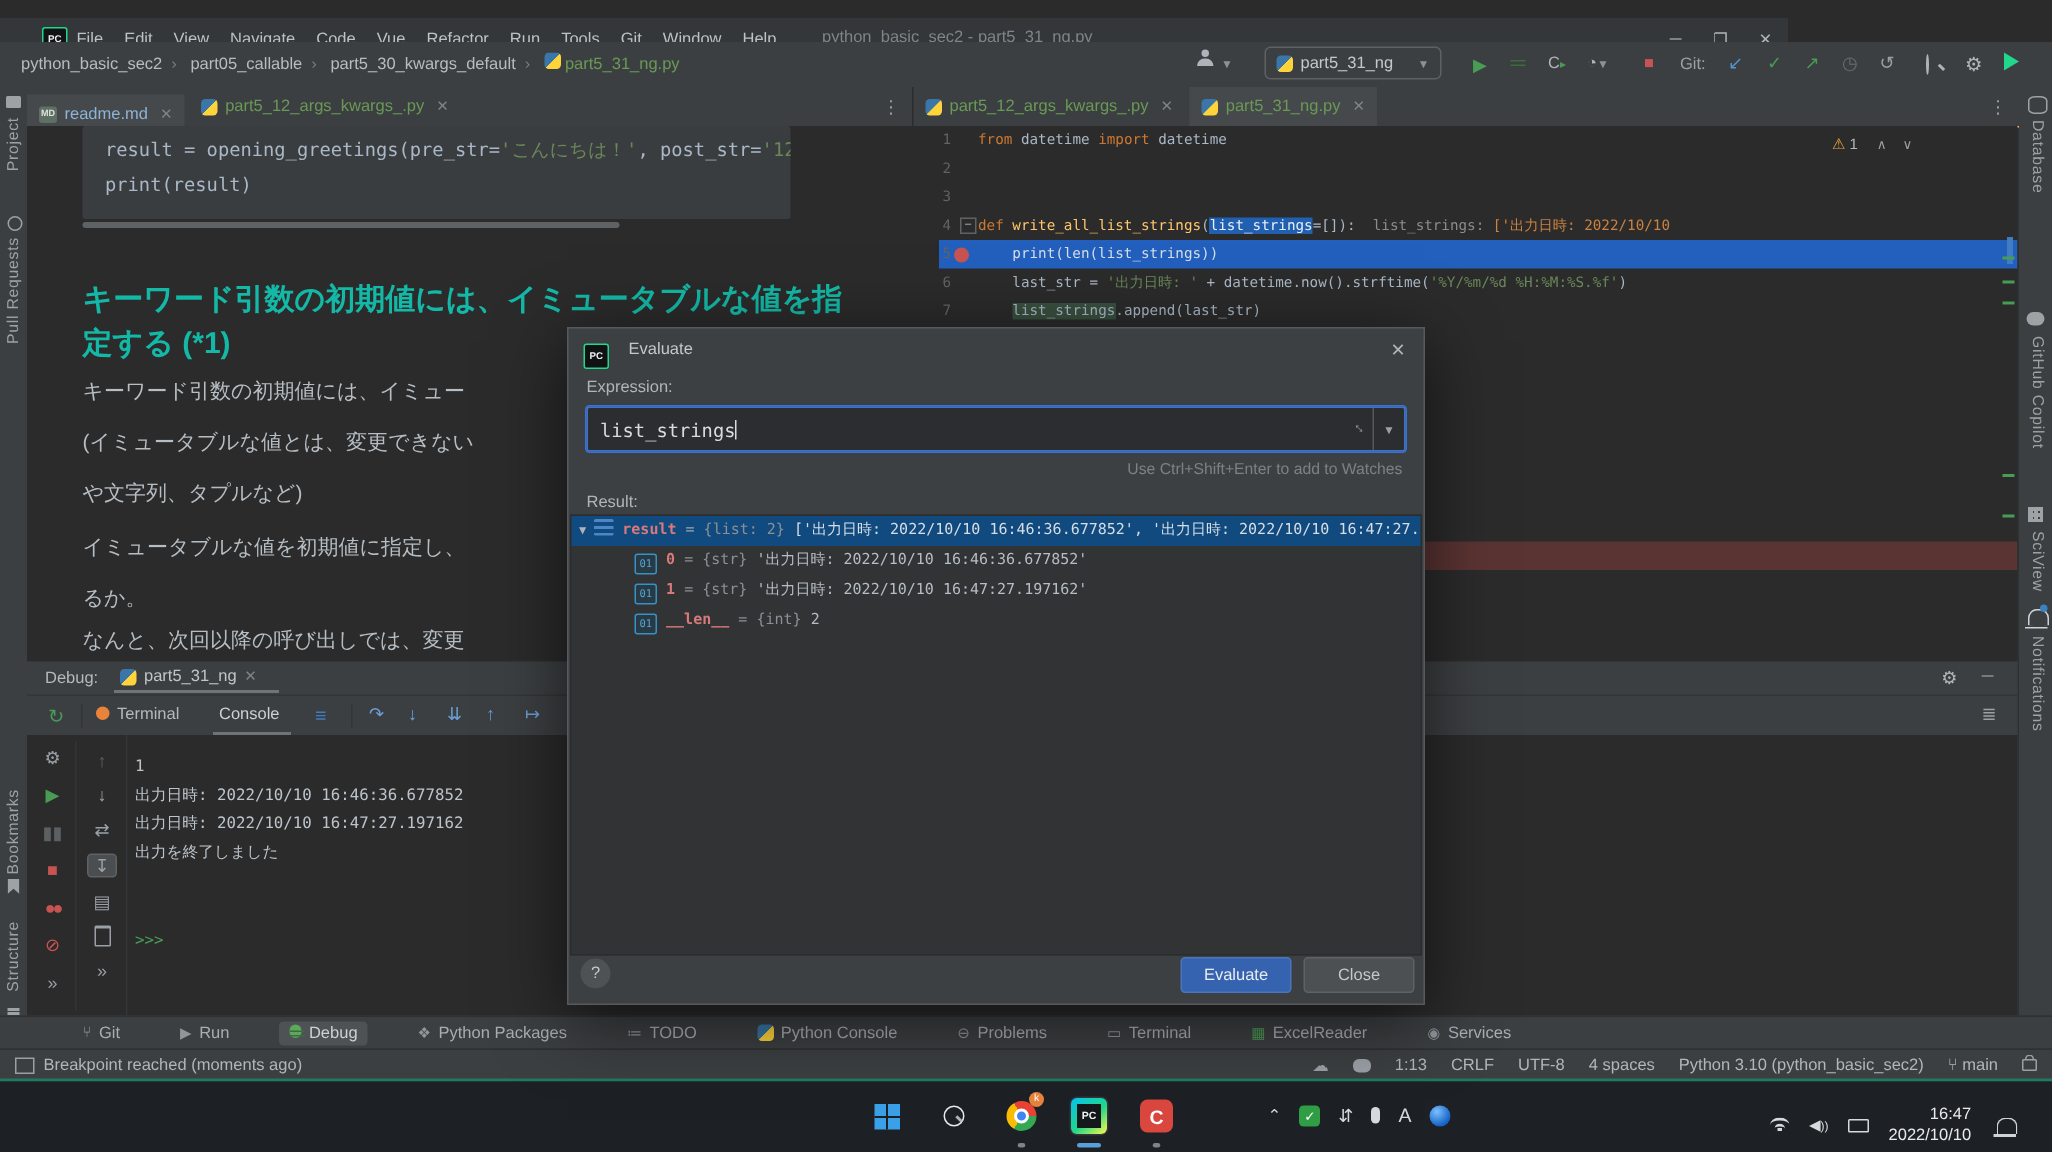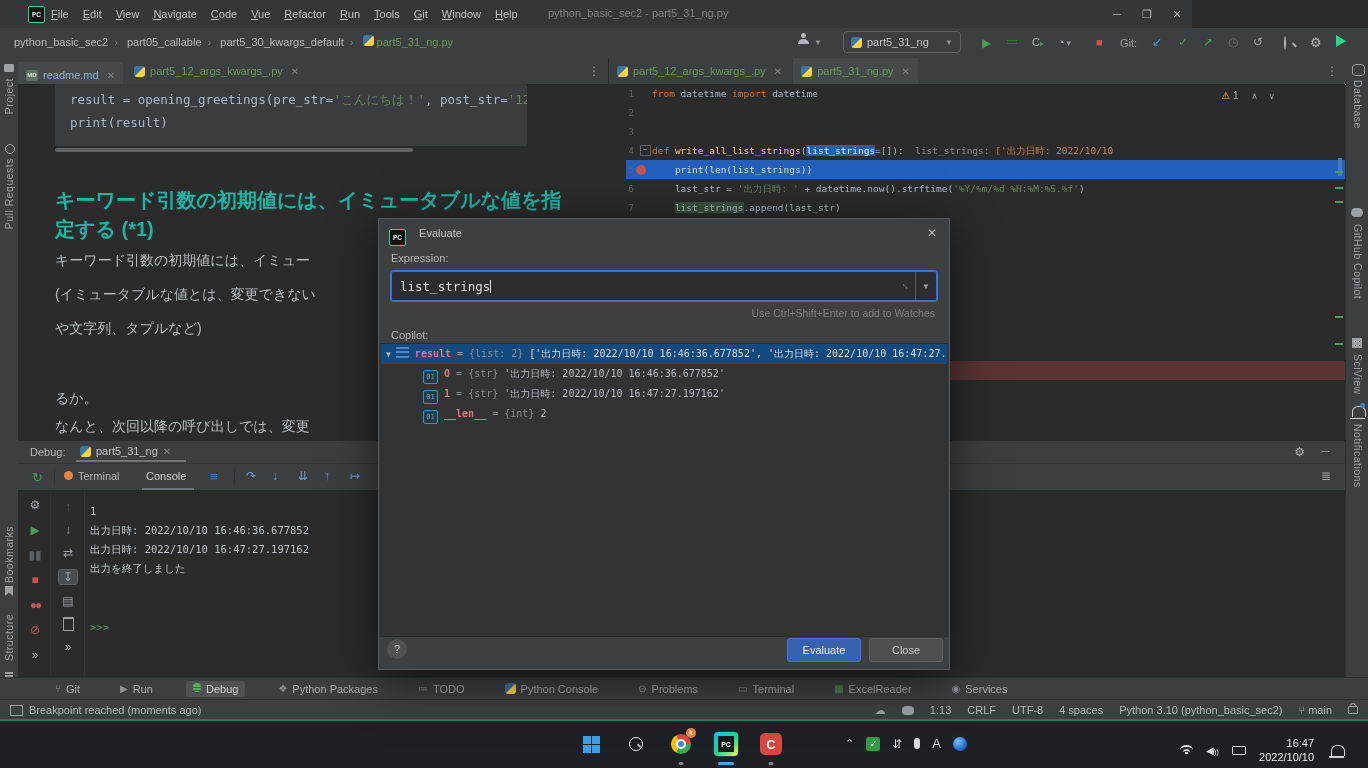--- a/index.html
+++ b/index.html
@@ -3,21 +3,21 @@
 <meta charset="utf-8">
 <style>
   html,body{margin:0;padding:0;background:#191a1c}
   .root{position:relative;width:1368px;height:768px;background:#2b2b2b;overflow:hidden;
         font-family:"Liberation Sans",sans-serif;color:#bdc2c7;font-size:11px;cursor:default}
   .abs{position:absolute}
   .mono{font-family:"DejaVu Sans Mono",monospace}
   .nowrap{white-space:nowrap;overflow:hidden}
 
   
-  .titlebar{left:0;top:0;width:1192px;height:28px;background:#343739}
+  .titlebar{left:0;top:12px;width:1192px;height:28px;background:#343739}
   .toolbar{left:0;top:28px;width:1368px;height:30px;background:#3c3f41;border-bottom:5px solid #f0abfc}
   .stripe-left{left:0;top:58px;width:18px;height:620px;background:#3c3f41;border-right:1px solid #2e3133}
   .stripe-right{left:1345px;top:58px;width:23px;height:619px;background:#3c3f41;border-left:1px solid #2e3133}
   .tabbar{top:58px;height:26px;background:#3c3f41;border-bottom:1px solid #fdba74}
   .bottombar{left:0;top:677px;width:1368px;height:22px;background:#3c3f41;border-top:1px solid #2e3133;display:flex;align-items:center;gap:26px;padding-left:48px;box-sizing:border-box}
   .statusbar{left:0;top:699px;width:1368px;height:20px;background:#3c3f41;border-top:1px solid #2e3133;display:flex;align-items:center}
   .status-accent{left:0;top:719px;width:1368px;height:2px;background:#1f7a62}
   .taskbar{left:0;top:721px;width:1368px;height:47px;background:#1d2024}
 
   .menu-item{padding:0 7px;color:#bdc2c7}
@@ -240,20 +240,21 @@
       <div class="mono nowrap" style="font-size:12.5px;padding:8px 0 0 15px;color:#a9b7c6">
         <span>result = opening_greetings(pre_str=</span><span class="str">'こんにちは！'</span><span>, post_str=</span><span class="str">'12</span>
       </div>
       <div class="mono" style="font-size:12.5px;padding:6px 0 0 15px;color:#a9b7c6">print(result)</div>
     </div>
     <div class="abs scrollbar-thumb" style="left:37px;top:64px;width:358px;height:4px"></div>
     <div class="abs md-head" style="left:37px;top:102px;width:510px">キーワード引数の初期値には、イミュータブルな値を指定する (*1)</div>
     <div class="abs md-para" style="left:37px;top:168px">キーワード引数の初期値には、イミュー</div>
     <div class="abs md-para" style="left:37px;top:202px">(イミュータブルな値とは、変更できない</div>
     <div class="abs md-para" style="left:37px;top:236px">や文字列、タプルなど)</div>
+    <div class="abs md-para" style="left:37px;top:272px">イミュータブルな値を初期値に指定し、</div>
     <div class="abs md-para" style="left:37px;top:306px">るか。</div>
     <div class="abs md-para" style="left:37px;top:334px">なんと、次回以降の呼び出しでは、変更</div>
   </div>
 
   <div class="abs tabbar" style="left:608px;width:737px;border-left:1px solid #2a2c2e">
     <span class="tab">
       <span class="py-icon"></span>
       <span class="green-file">part5_12_args_kwargs_.py</span>
       <span class="close">✕</span>
     </span>
@@ -379,21 +380,21 @@
 
     <div class="abs dlg-label" style="left:12px;top:33px">Expression:</div>
     <div class="abs expr-box" style="left:12px;top:52px;width:544px;height:28px">
       <span class="mono" style="font-size:12.5px;color:#d8dcdf;padding-left:8px">list_strings</span>
       <span class="caret"></span>
       <span style="margin-left:auto;color:#8c9196;font-size:10px;display:inline-block;transform:rotate(45deg);padding-right:4px">↔</span>
       <span style="border-left:1px solid #55595c;align-self:stretch;display:flex;align-items:center;padding:0 6px;color:#9aa0a6;font-size:8px">▼</span>
     </div>
     <div class="abs" style="right:14px;top:88px;color:#7c8185;font-size:10.5px">Use Ctrl+Shift+Enter to add to Watches</div>
 
-    <div class="abs dlg-label" style="left:12px;top:110px">Copilot:</div>
+    <div class="abs dlg-label" style="left:12px;top:110px">Result:</div>
     <div class="abs tree" style="left:1px;top:124px;width:566px;height:292px">
       <div class="tree-row selected mono">
         <span style="color:#aeb4ba;font-size:8px;padding:0 5px">▼</span><span class="list-icon"></span>
         <span class="var-name">result</span>
         <span style="color:#9aa7b0"> <span>=</span> </span>
         <span class="var-type">{list: 2}</span>
         <span style="color:#d5dde5">['出力日時: 2022/10/10 16:46:36.677852', '出力日時: 2022/10/10 16:47:27.197162']</span>
       </div>
       <div class="tree-row mono" style="padding-left:42px">
         <span class="num-icon">01</span>

